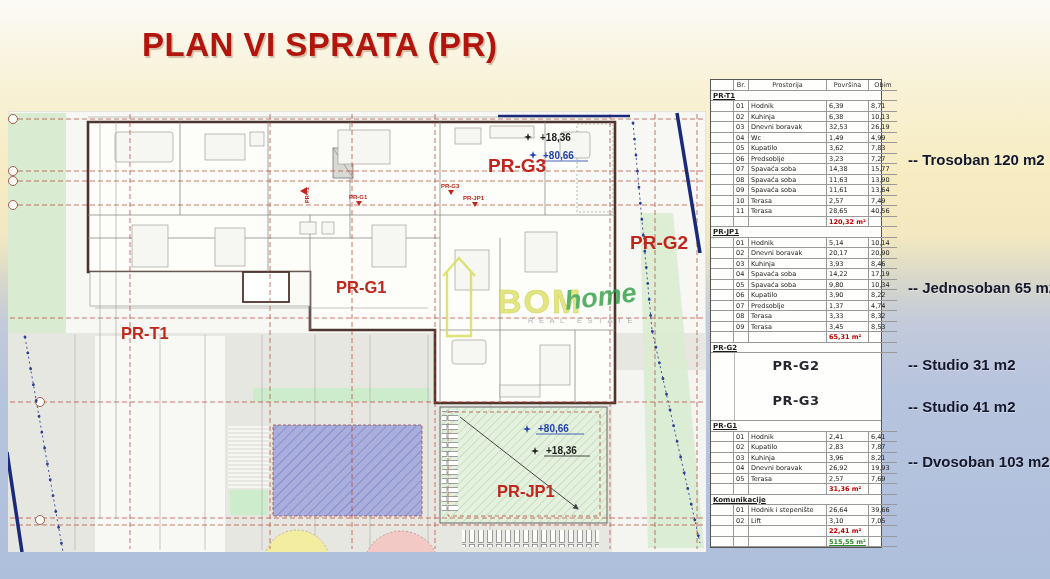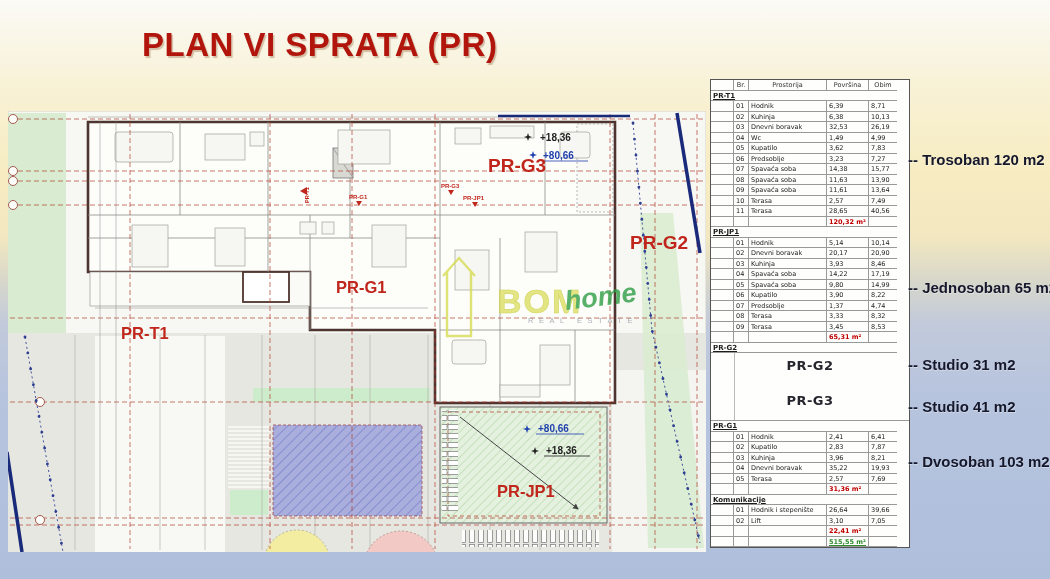--- a/index.html
+++ b/index.html
@@ -4,21 +4,21 @@
 <style>
   html,body{margin:0;padding:0;background:#888;}
   .stage{position:relative;width:1050px;height:579px;overflow:hidden;
     font-family:"Liberation Sans",sans-serif;
     background:linear-gradient(180deg,#fbfaf6 0%,#f8f1d4 16%,#f7ecc1 30%,#f2e7c0 41%,
       #d9d8c9 48%,#c2cadb 56%,#b7c4de 68%,#aebfdc 100%);}
   .title{position:absolute;left:142px;top:26px;font-size:33px;font-weight:bold;
     letter-spacing:.5px;color:#b2150c;text-shadow:1.5px 1.5px 1px rgba(120,60,20,.30);}
   .plan-wrap{position:absolute;left:8px;top:111px;width:698px;height:441px;}
   
-  .area-table{position:absolute;left:710px;top:79px;width:200px;background:#fefefc;
+  .area-table{position:absolute;left:710px;top:79px;width:172px;background:#fefefc;
     border:1px solid #555;font-family:"DejaVu Sans",sans-serif;font-size:6.5px;color:#222;
     box-sizing:border-box;}
   .t-row{display:grid;grid-template-columns:23px 15px 78px 42px 28px;}
   .t-cell{border-right:.5px solid #999;border-bottom:.5px solid #999;
     height:10.5px;line-height:10.6px;padding:0 2px;overflow:hidden;white-space:nowrap;
     box-sizing:border-box;}
   .t-cell:last-child{border-right:none;}
   .t-row.hdr .t-cell{text-align:center;color:#333;}
   .t-row.sec .t-cell{grid-column:1/-1;font-weight:bold;text-decoration:underline;
     font-size:7px;color:#1c1c1c;}
@@ -355,21 +355,21 @@
         <div class="t-cell">04</div>
         <div class="t-cell">Spavaća soba</div>
         <div class="t-cell">14,22</div>
         <div class="t-cell">17,19</div>
       </div>
       <div class="t-row data">
         <div class="t-cell"></div>
         <div class="t-cell">05</div>
         <div class="t-cell">Spavaća soba</div>
         <div class="t-cell">9,80</div>
-        <div class="t-cell">14,99</div>
+        <div class="t-cell">10,34</div>
       </div>
       <div class="t-row data">
         <div class="t-cell"></div>
         <div class="t-cell">06</div>
         <div class="t-cell">Kupatilo</div>
         <div class="t-cell">3,90</div>
         <div class="t-cell">8,22</div>
       </div>
       <div class="t-row data">
         <div class="t-cell"></div>
@@ -427,21 +427,21 @@
         <div class="t-cell"></div>
         <div class="t-cell">03</div>
         <div class="t-cell">Kuhinja</div>
         <div class="t-cell">3,96</div>
         <div class="t-cell">8,21</div>
       </div>
       <div class="t-row data">
         <div class="t-cell"></div>
         <div class="t-cell">04</div>
         <div class="t-cell">Dnevni boravak</div>
-        <div class="t-cell">35,22</div>
+        <div class="t-cell">26,92</div>
         <div class="t-cell">19,93</div>
       </div>
       <div class="t-row data">
         <div class="t-cell"></div>
         <div class="t-cell">05</div>
         <div class="t-cell">Terasa</div>
         <div class="t-cell">2,57</div>
         <div class="t-cell">7,69</div>
       </div>
       <div class="t-row total">

